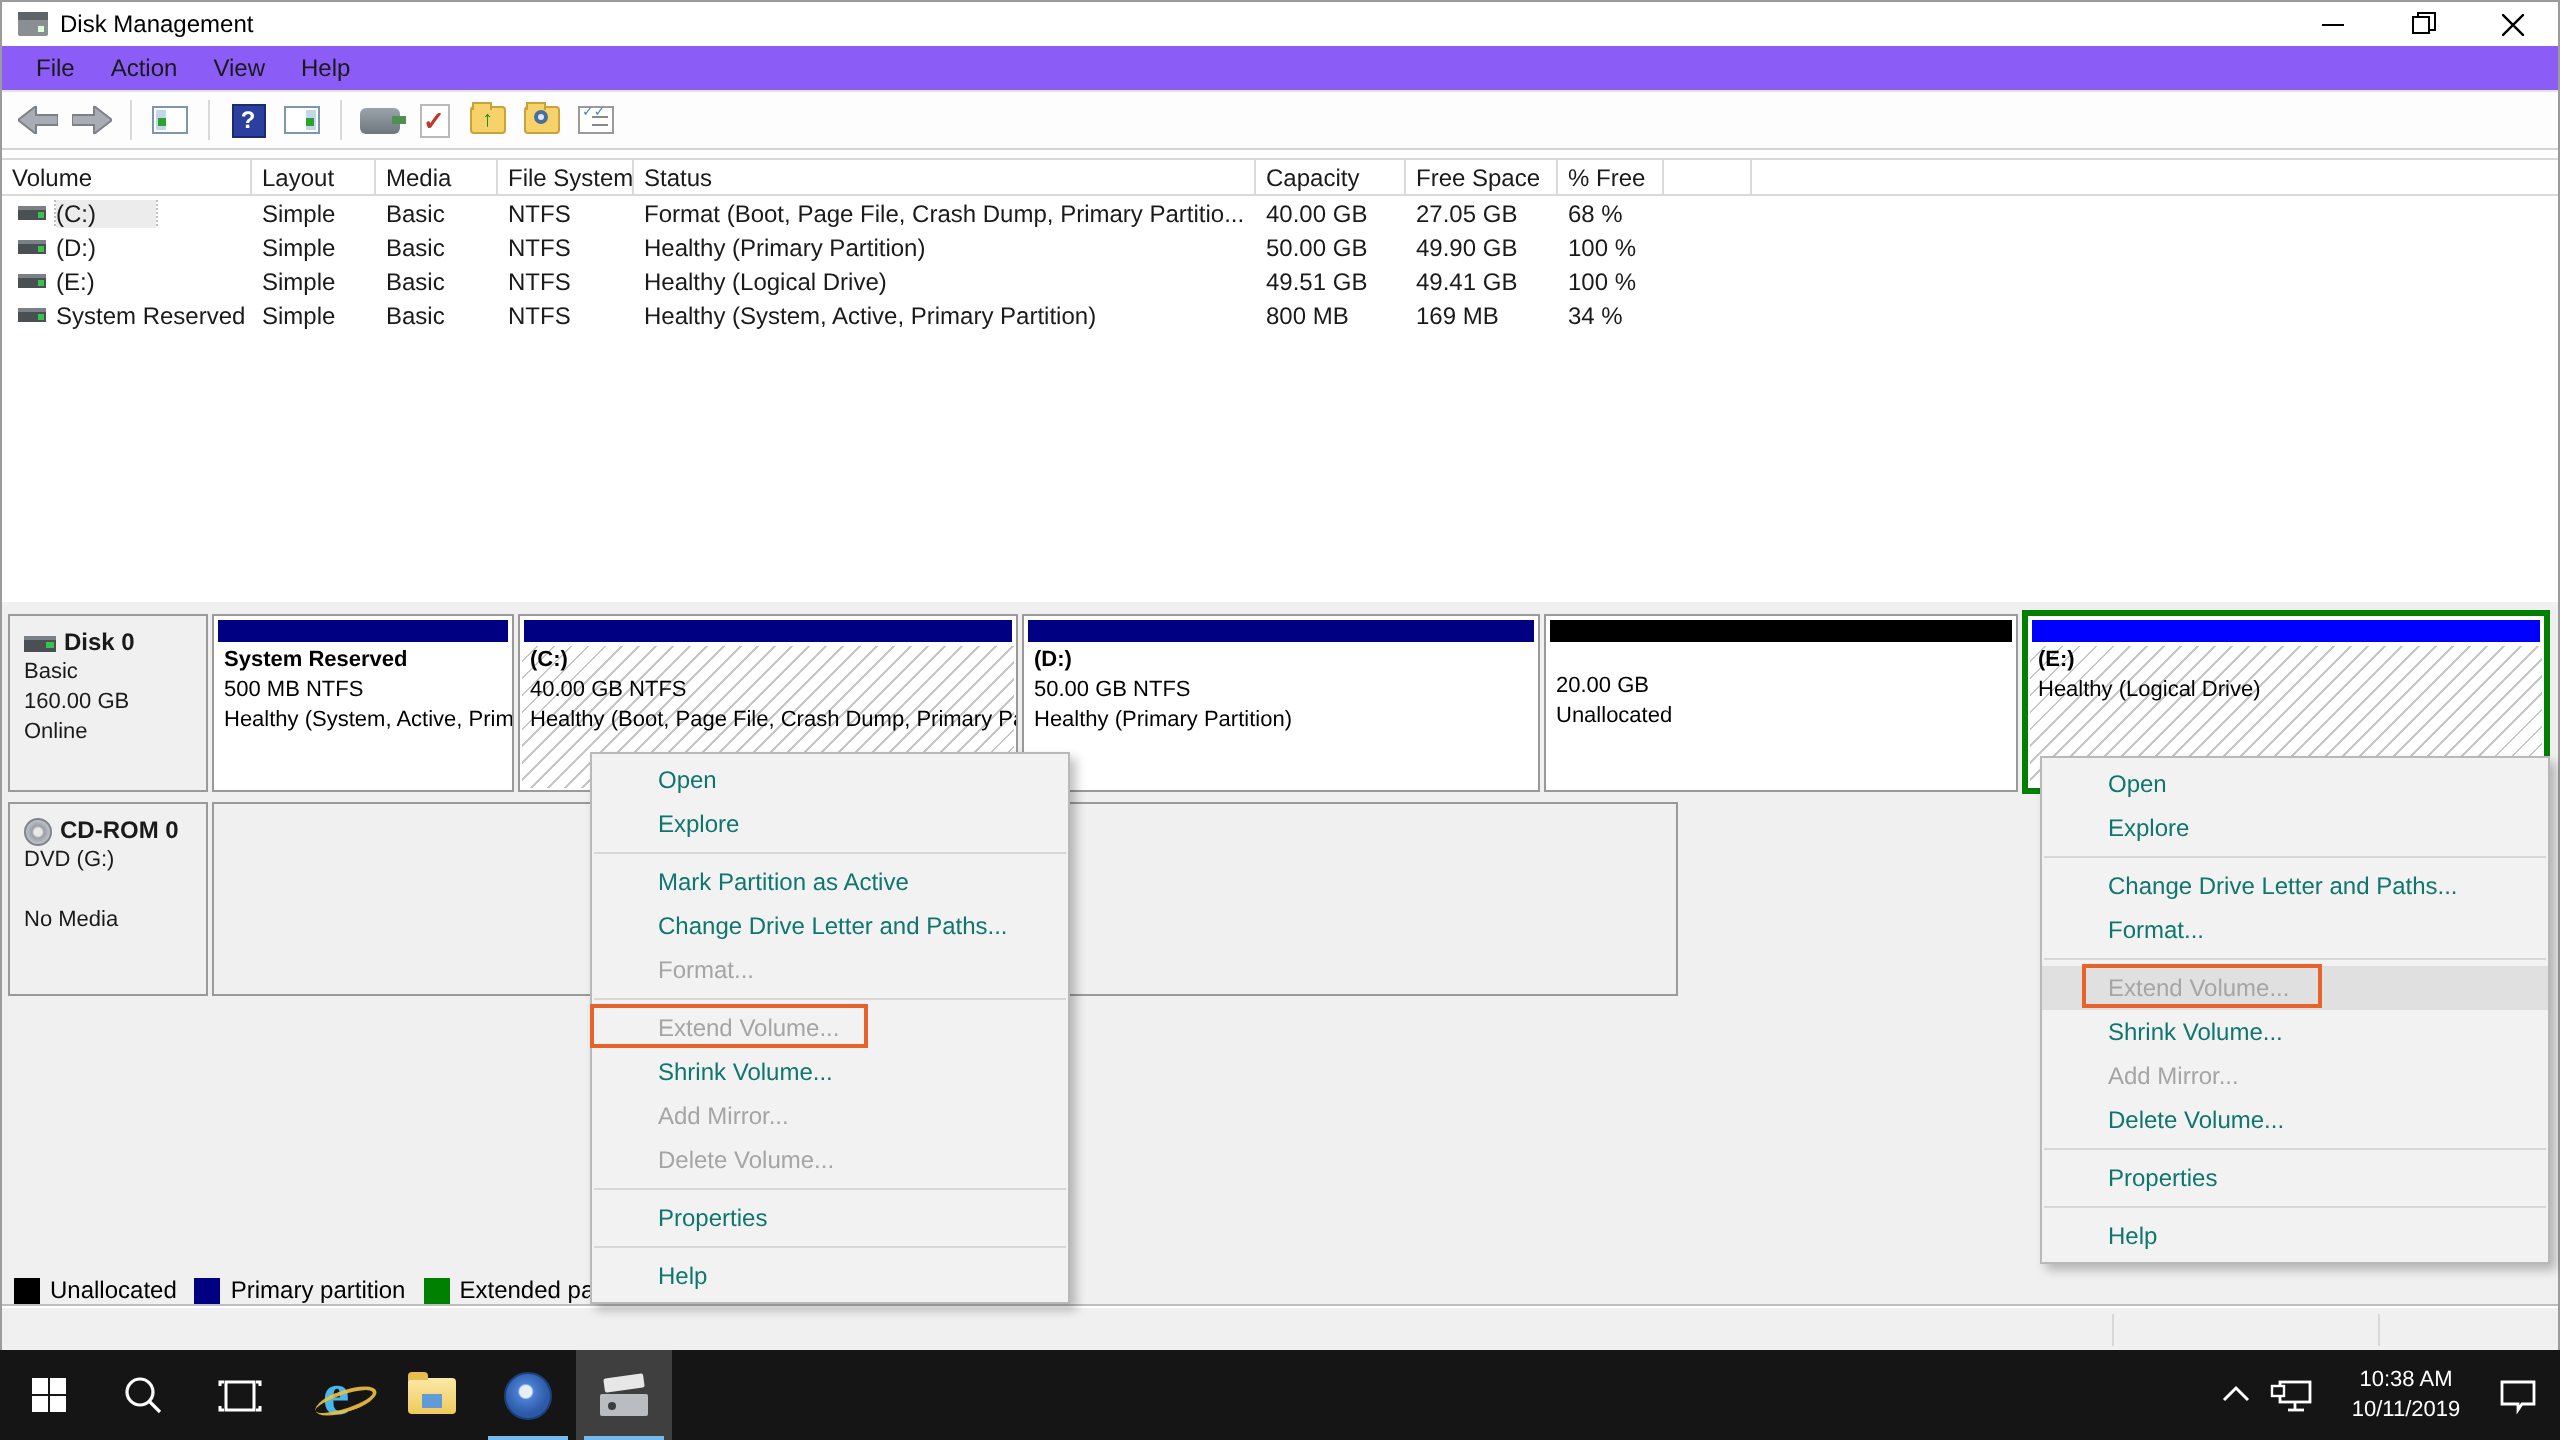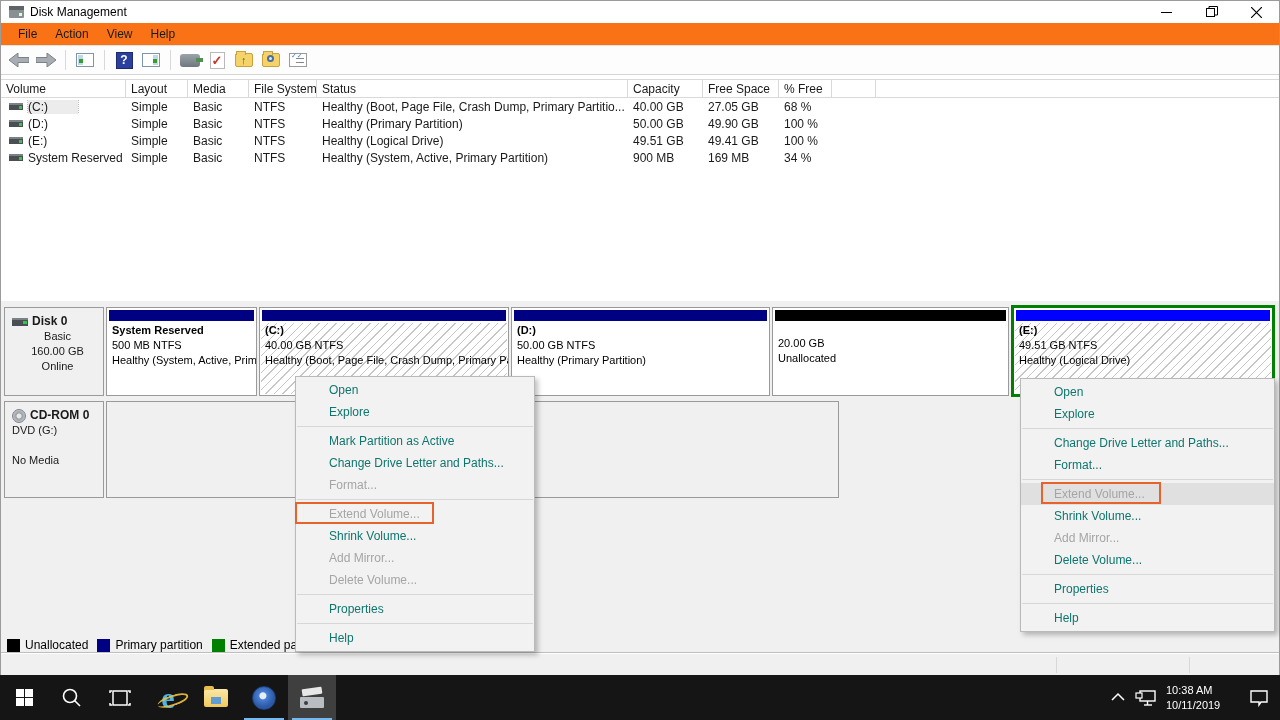--- a/index.html
+++ b/index.html
@@ -11,21 +11,21 @@
   .titlebar { position:absolute; left:0; top:0; width:100%; height:22px; background:#fff; display:flex; align-items:center; }
   .title-icon { width:15px; height:12px; margin:0 6px 0 8px; position:relative; background:#8a8f94; border-radius:1px; }
   .title-icon:before { content:""; position:absolute; left:0; top:0; width:100%; height:4px; background:#5f6putc469; background:#5f6469; }
   .title-icon:after { content:""; position:absolute; right:2px; bottom:2px; width:3px; height:3px; background:#d9ffd9; }
   .title-text { font-size:12px; color:#000; }
   .caption-btns { margin-left:auto; display:flex; height:100%; }
   .cap-btn { width:45px; height:100%; display:flex; align-items:center; justify-content:center; font-size:13px; color:#000; }
   .cap-btn svg { display:block; }
 
   
-  .menubar { position:absolute; left:0; top:22px; width:100%; height:22px; background:#f97316; display:flex; align-items:center; padding-left:8px; }
+  .menubar { position:absolute; left:0; top:22px; width:100%; height:22px; background:#8b5cf6; display:flex; align-items:center; padding-left:8px; }
   .menu-item { font-size:12px; color:#1a1a1a; padding:3px 9px; }
 
   
   .toolbar { position:absolute; left:0; top:44px; width:100%; height:30px; background:#fdfdfd; border-top:1px solid #e4e4e4; border-bottom:1px solid #d4d4d4; display:flex; align-items:center; padding-left:7px; gap:5px; }
   .tb-sep { width:1px; height:20px; background:#d9d9d9; margin:0 3px; }
   .tb-btn { width:22px; height:22px; display:flex; align-items:center; justify-content:center; }
   .winico { width:18px; height:14px; border:1px solid #7d96ad; background:#fff; position:relative; }
   .winico:before { content:""; position:absolute; top:1px; bottom:1px; width:5px; background:#c3d6ea; }
   .winico.l:before { left:1px; } .winico.r:before { right:1px; }
   .winico:after { content:""; position:absolute; top:5px; width:4px; height:4px; background:#2fa12f; }
@@ -84,21 +84,21 @@
   .mi.hover { background:#e0e0e0; }
   .msep { height:1px; background:#d7d7d7; margin:3px 1px; }
   .annot { position:absolute; top:-1px; height:22px; border:2px solid #e8632c; pointer-events:none; }
 
   
   .taskbar { position:absolute; left:0; top:675px; width:1280px; height:45px; background:#151515; display:flex; align-items:stretch; z-index:100; }
   .tslot { width:48px; display:flex; align-items:center; justify-content:center; position:relative; }
   .tslot.active-bg { background:#3f3f3f; }
   .tslot .uline { position:absolute; left:4px; right:4px; bottom:0; height:2px; background:#76b9ed; }
   .tray { margin-left:auto; display:flex; align-items:center; gap:8px; padding-right:10px; }
-  .clock { color:#fff; font-size:11px; line-height:15px; width:74px; }
+  .clock { color:#fff; font-size:11px; text-align:center; line-height:15px; width:74px; }
   .win-logo { display:grid; grid-template-columns:8px 8px; grid-template-rows:8px 8px; gap:1px; }
   .win-logo div { background:#fff; }
   .ie-e { color:#49b8e8; font-size:30px; font-weight:bold; line-height:26px; position:relative; font-family:"Liberation Serif", serif; }
   .ie-e:after { content:""; position:absolute; left:-4px; top:10px; width:30px; height:7px; border:2px solid #f0c040; border-left:none; border-radius:50%; transform:rotate(-18deg); opacity:.9; }
   .tb-folder { width:24px; height:18px; background:linear-gradient(#fbe9a8,#f0c95c); border-radius:2px; position:relative; }
   .tb-folder:before { content:""; position:absolute; left:0; top:-3px; width:10px; height:4px; background:#e8bc4e; border-radius:2px 2px 0 0; }
   .tb-folder:after { content:""; position:absolute; left:7px; bottom:3px; width:10px; height:7px; background:#5f9bd5; }
   .disk-tool { width:24px; height:24px; border-radius:50%; background:radial-gradient(circle at 45% 40%, #e8eef5 3px, #4a7fd4 4px, #2c5aa6 11px); border:1px solid #1d3f7a; }
   .dm-ico { width:26px; height:20px; position:relative; }
   .dm-ico .lid { position:absolute; left:3px; top:0; width:20px; height:7px; background:#e7e7e7; transform:rotate(-8deg); border-radius:1px; }
@@ -198,21 +198,21 @@
     </div>
 
     <div class="lrow">
       <div class="cell volcell" style="width:125px">
           <span class="vol-ico"></span>
           <span class="selhl">(C:)</span>
         </div>
       <div class="cell" style="width:62px">Simple</div>
       <div class="cell" style="width:61px">Basic</div>
       <div class="cell" style="width:68px">NTFS</div>
-      <div class="cell" style="width:311px">Healthy (Boot, Page File, Crash Dump, Primary Partitio...</div>
+      <div class="cell" style="width:311px">Format (Boot, Page File, Crash Dump, Primary Partitio...</div>
       <div class="cell" style="width:75px">40.00 GB</div>
       <div class="cell" style="width:76px">27.05 GB</div>
       <div class="cell" style="width:53px">68 %</div>
     </div>
     <div class="lrow">
       <div class="cell volcell" style="width:125px">
           <span class="vol-ico"></span>
           <span>(D:)</span>
         </div>
       <div class="cell" style="width:62px">Simple</div>
@@ -238,29 +238,29 @@
     </div>
     <div class="lrow">
       <div class="cell volcell" style="width:125px">
           <span class="vol-ico"></span>
           <span>System Reserved</span>
         </div>
       <div class="cell" style="width:62px">Simple</div>
       <div class="cell" style="width:61px">Basic</div>
       <div class="cell" style="width:68px">NTFS</div>
       <div class="cell" style="width:311px">Healthy (System, Active, Primary Partition)</div>
-      <div class="cell" style="width:75px">900 MB</div>
+      <div class="cell" style="width:75px">800 MB</div>
       <div class="cell" style="width:76px">169 MB</div>
       <div class="cell" style="width:53px">34 %</div>
     </div>
   </div>
 
   <div class="graph-pane">
 
-    <div class="disk-label" style="left:3px; top:6px; width:100px; height:89px;text-align:center;">
+    <div class="disk-label" style="left:3px; top:6px; width:100px; height:89px;">
       <div class="disk-title">
           <span class="disk-ico"></span>
           <span>Disk 0</span>
         </div>
       <div>Basic</div>
       <div>160.00 GB</div>
       <div>Online</div>
     </div>
 
     <div class="part" style="left:105px; top:6px; width:151px; height:89px;">
@@ -288,21 +288,20 @@
     <div class="part" style="left:771px; top:6px; width:237px; height:89px;">
       <div class="bar" style="background: rgb(0, 0, 0);"></div>
       <div class="ptxt" style="margin-top:15px;">20.00 GB</div>
       <div class="ptxt">Unallocated</div>
     </div>
 
     <div class="part ext-green" style="left:1010px; top:4px; width:264px; height:92px;">
       <div class="bar" style="background: rgb(0, 0, 255);"></div>
       <div class="hatch" style="position:absolute; left:1px; right:1px; top:15px; bottom:1px;"></div>
       <div class="ptxt pname" style="position:relative;">(E:)</div>
-      <div class="ptxt" style="position:relative;">49.51 GB NTFS</div>
       <div class="ptxt" style="position:relative;">Healthy (Logical Drive)</div>
     </div>
 
     <div class="disk-label" style="left:3px; top:100px; width:100px; height:97px;">
       <div class="disk-title">
           <span class="cd-ico"></span>
           <span>CD-ROM 0</span>
         </div>
       <div>DVD (G:)</div>
       <div style="height:15px;"></div>

